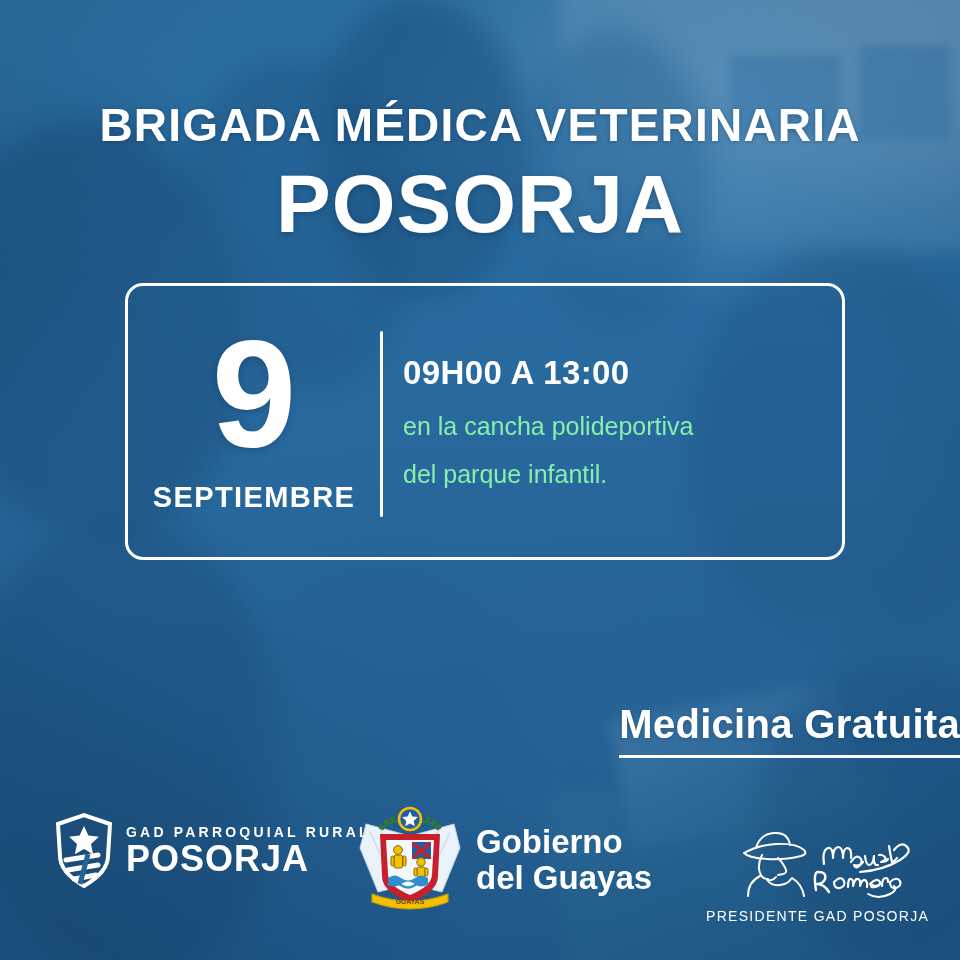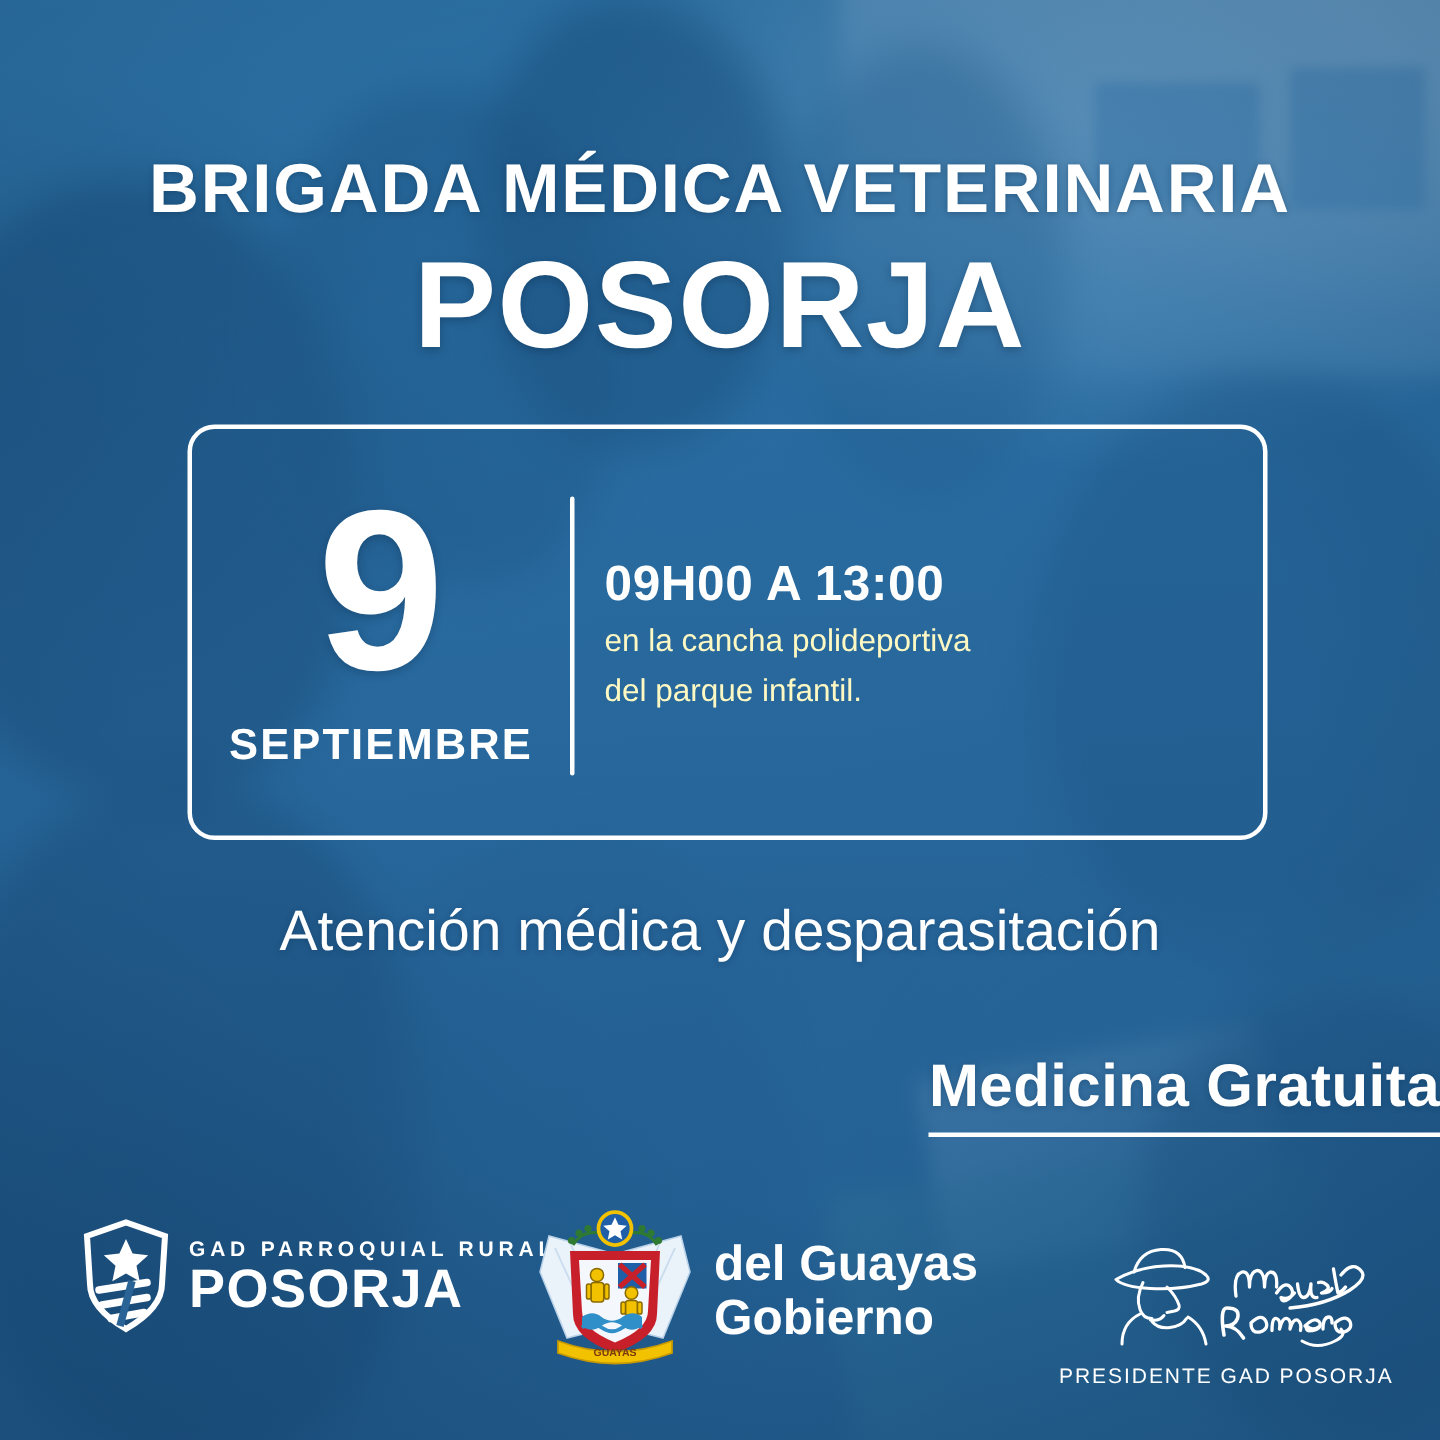--- a/index.html
+++ b/index.html
@@ -88,26 +88,27 @@
   .month{
     color:#fff;font-size:29px;font-weight:bold;letter-spacing:1.4px;
     margin-top:22px;
   }
   .vdivider{
     width:3px;background:#ffffff;margin:45px 0 40px 0;flex:none;border-radius:2px;
   }
   .detail-col{
     flex:1;display:flex;flex-direction:column;justify-content:center;
     padding:0 16px 0 20px;
+    gap:11px;
   }
   .detail-main{
     color:#fff;font-size:33px;font-weight:bold;line-height:1.19;letter-spacing:.4px;
   }
   .detail-sub{
-    color:#fef9c3;font-size:21px;font-weight:normal;line-height:1.18;margin-top:8px;
+    color:#86efac;font-size:25px;font-weight:normal;line-height:1.18;margin-top:8px;
   }
 
   
   .blurb{
     position:absolute;top:598px;left:0;right:0;text-align:center;
     color:#fff;font-size:38px;font-weight:normal;line-height:1.22;
     text-shadow:0 1px 4px rgba(10,40,70,.30);
   }
   .free-wrap{
     position:absolute;top:702px;left:0;right:0;text-align:right;
@@ -176,21 +177,20 @@
       <div class="vdivider"></div>
 
       <div class="detail-col">
         <div class="detail-main">09H00 A 13:00</div>
         <div class="detail-sub">en la cancha polideportiva</div>
         <div class="detail-sub">del parque infantil.</div>
       </div>
     </div>
 
     <div class="blurb">
-      <div>Atención médica y desparasitación</div>
     </div>
 
     <div class="free-wrap">
       <span class="free">Medicina Gratuita</span>
     </div>
 
     <div class="footer">
 
       <div class="logo logo-posorja">
         <svg width="64" height="78" viewBox="0 0 64 78">
@@ -258,22 +258,22 @@
             <rect x="67" y="62" width="3" height="8" rx="1.4"></rect>
           </g>
 
           <path d="M30 72 q7 -5 13 0 q7 5 14 0 q7 -5 13 0 l0 6 q-7 5 -13 0 q-7 -5 -14 0 q-7 5 -13 0 Z" fill="#2f8fc9"></path>
           <path d="M30 79 q7 -5 13 0 q7 5 14 0 q7 -5 13 0" stroke="#2f8fc9" stroke-width="2.6" fill="none"></path>
 
           <path d="M14 88 Q52 102 90 88 L90 96 Q52 110 14 96 Z" fill="#f2c200" stroke="#c89a00" stroke-width="1.2"></path>
           <text x="52" y="98" font-family="'Liberation Sans',sans-serif" font-size="7" font-weight="bold" fill="#7a3a10" text-anchor="middle">GUAYAS</text>
         </svg>
         <div class="guayas-text">
+          <div>Gobierno</div>
           <div>del Guayas</div>
-          <div>Gobierno</div>
         </div>
       </div>
 
       <div class="logo-pres">
         <svg width="200" height="78" viewBox="0 0 200 78">
           <g fill="none" stroke="#ffffff" stroke-width="2" stroke-linecap="round" stroke-linejoin="round">
 
             <path d="M38 24 q4 -14 18 -15 q14 -1 16 12"></path>
             <path d="M26 29 q14 -8 32 -9 q20 -1 28 6 q4 4 -3 6 q-16 4 -34 3 q-18 -1 -23 -6 Z"></path>
 

